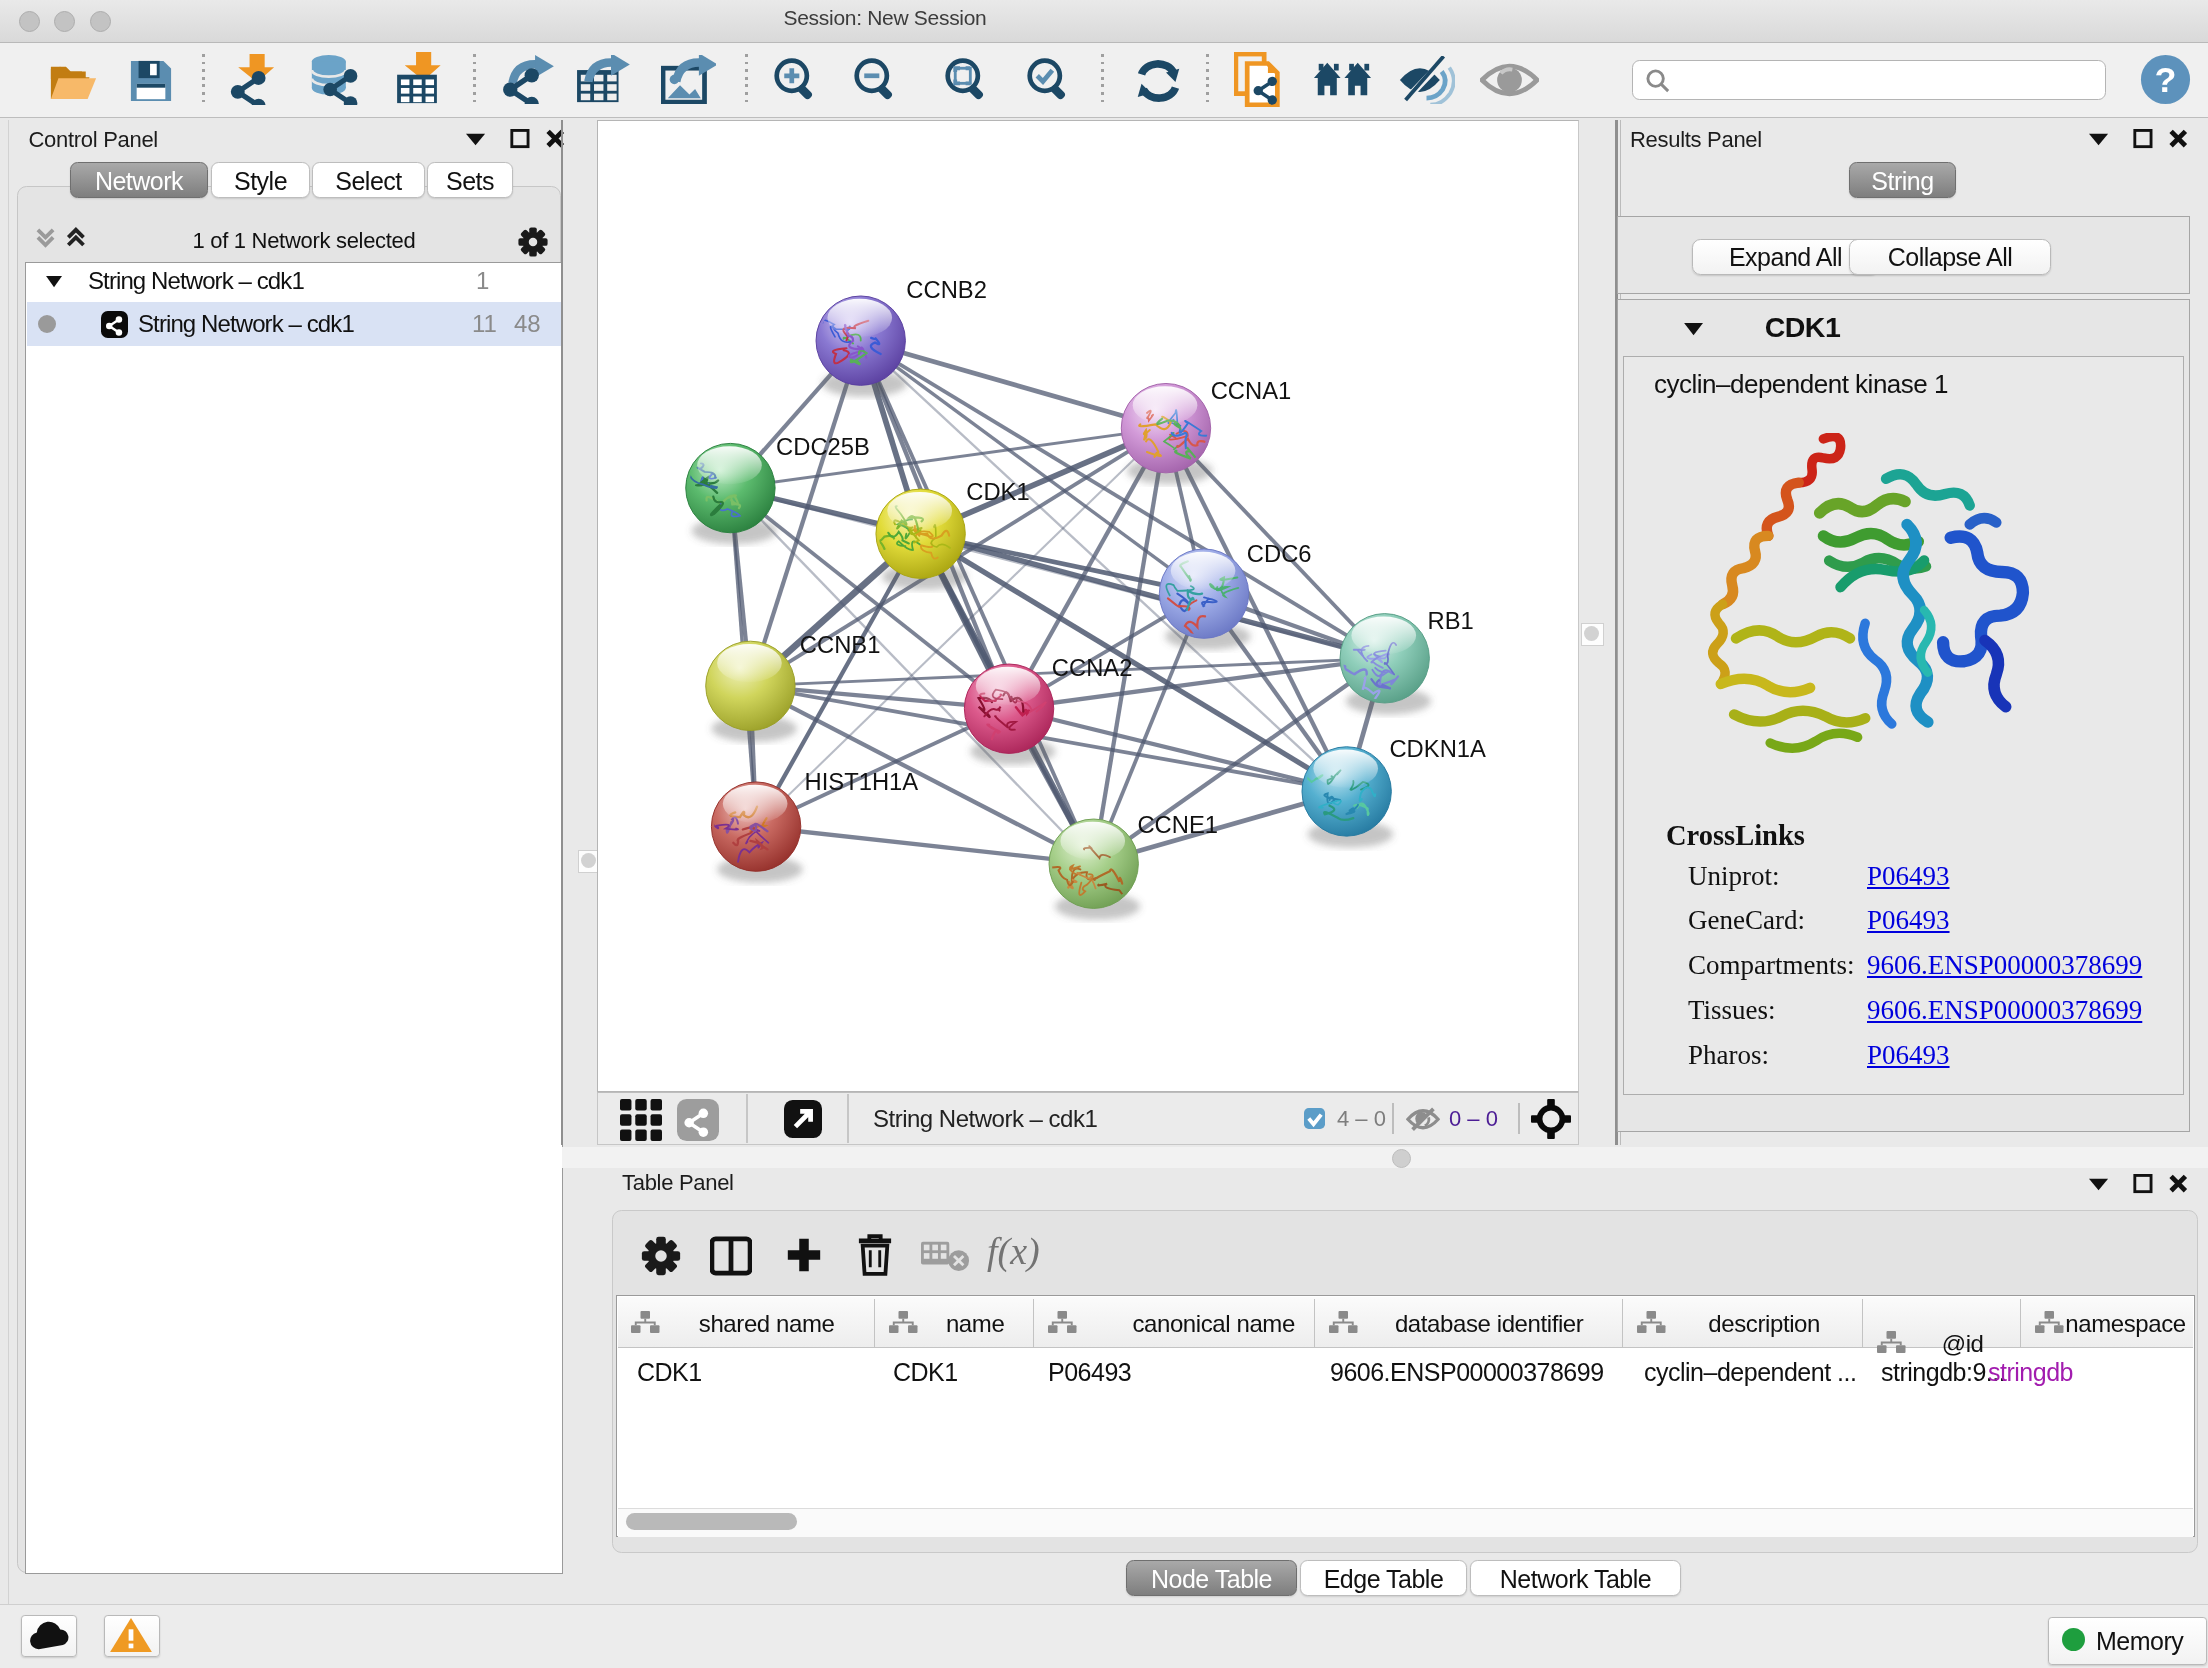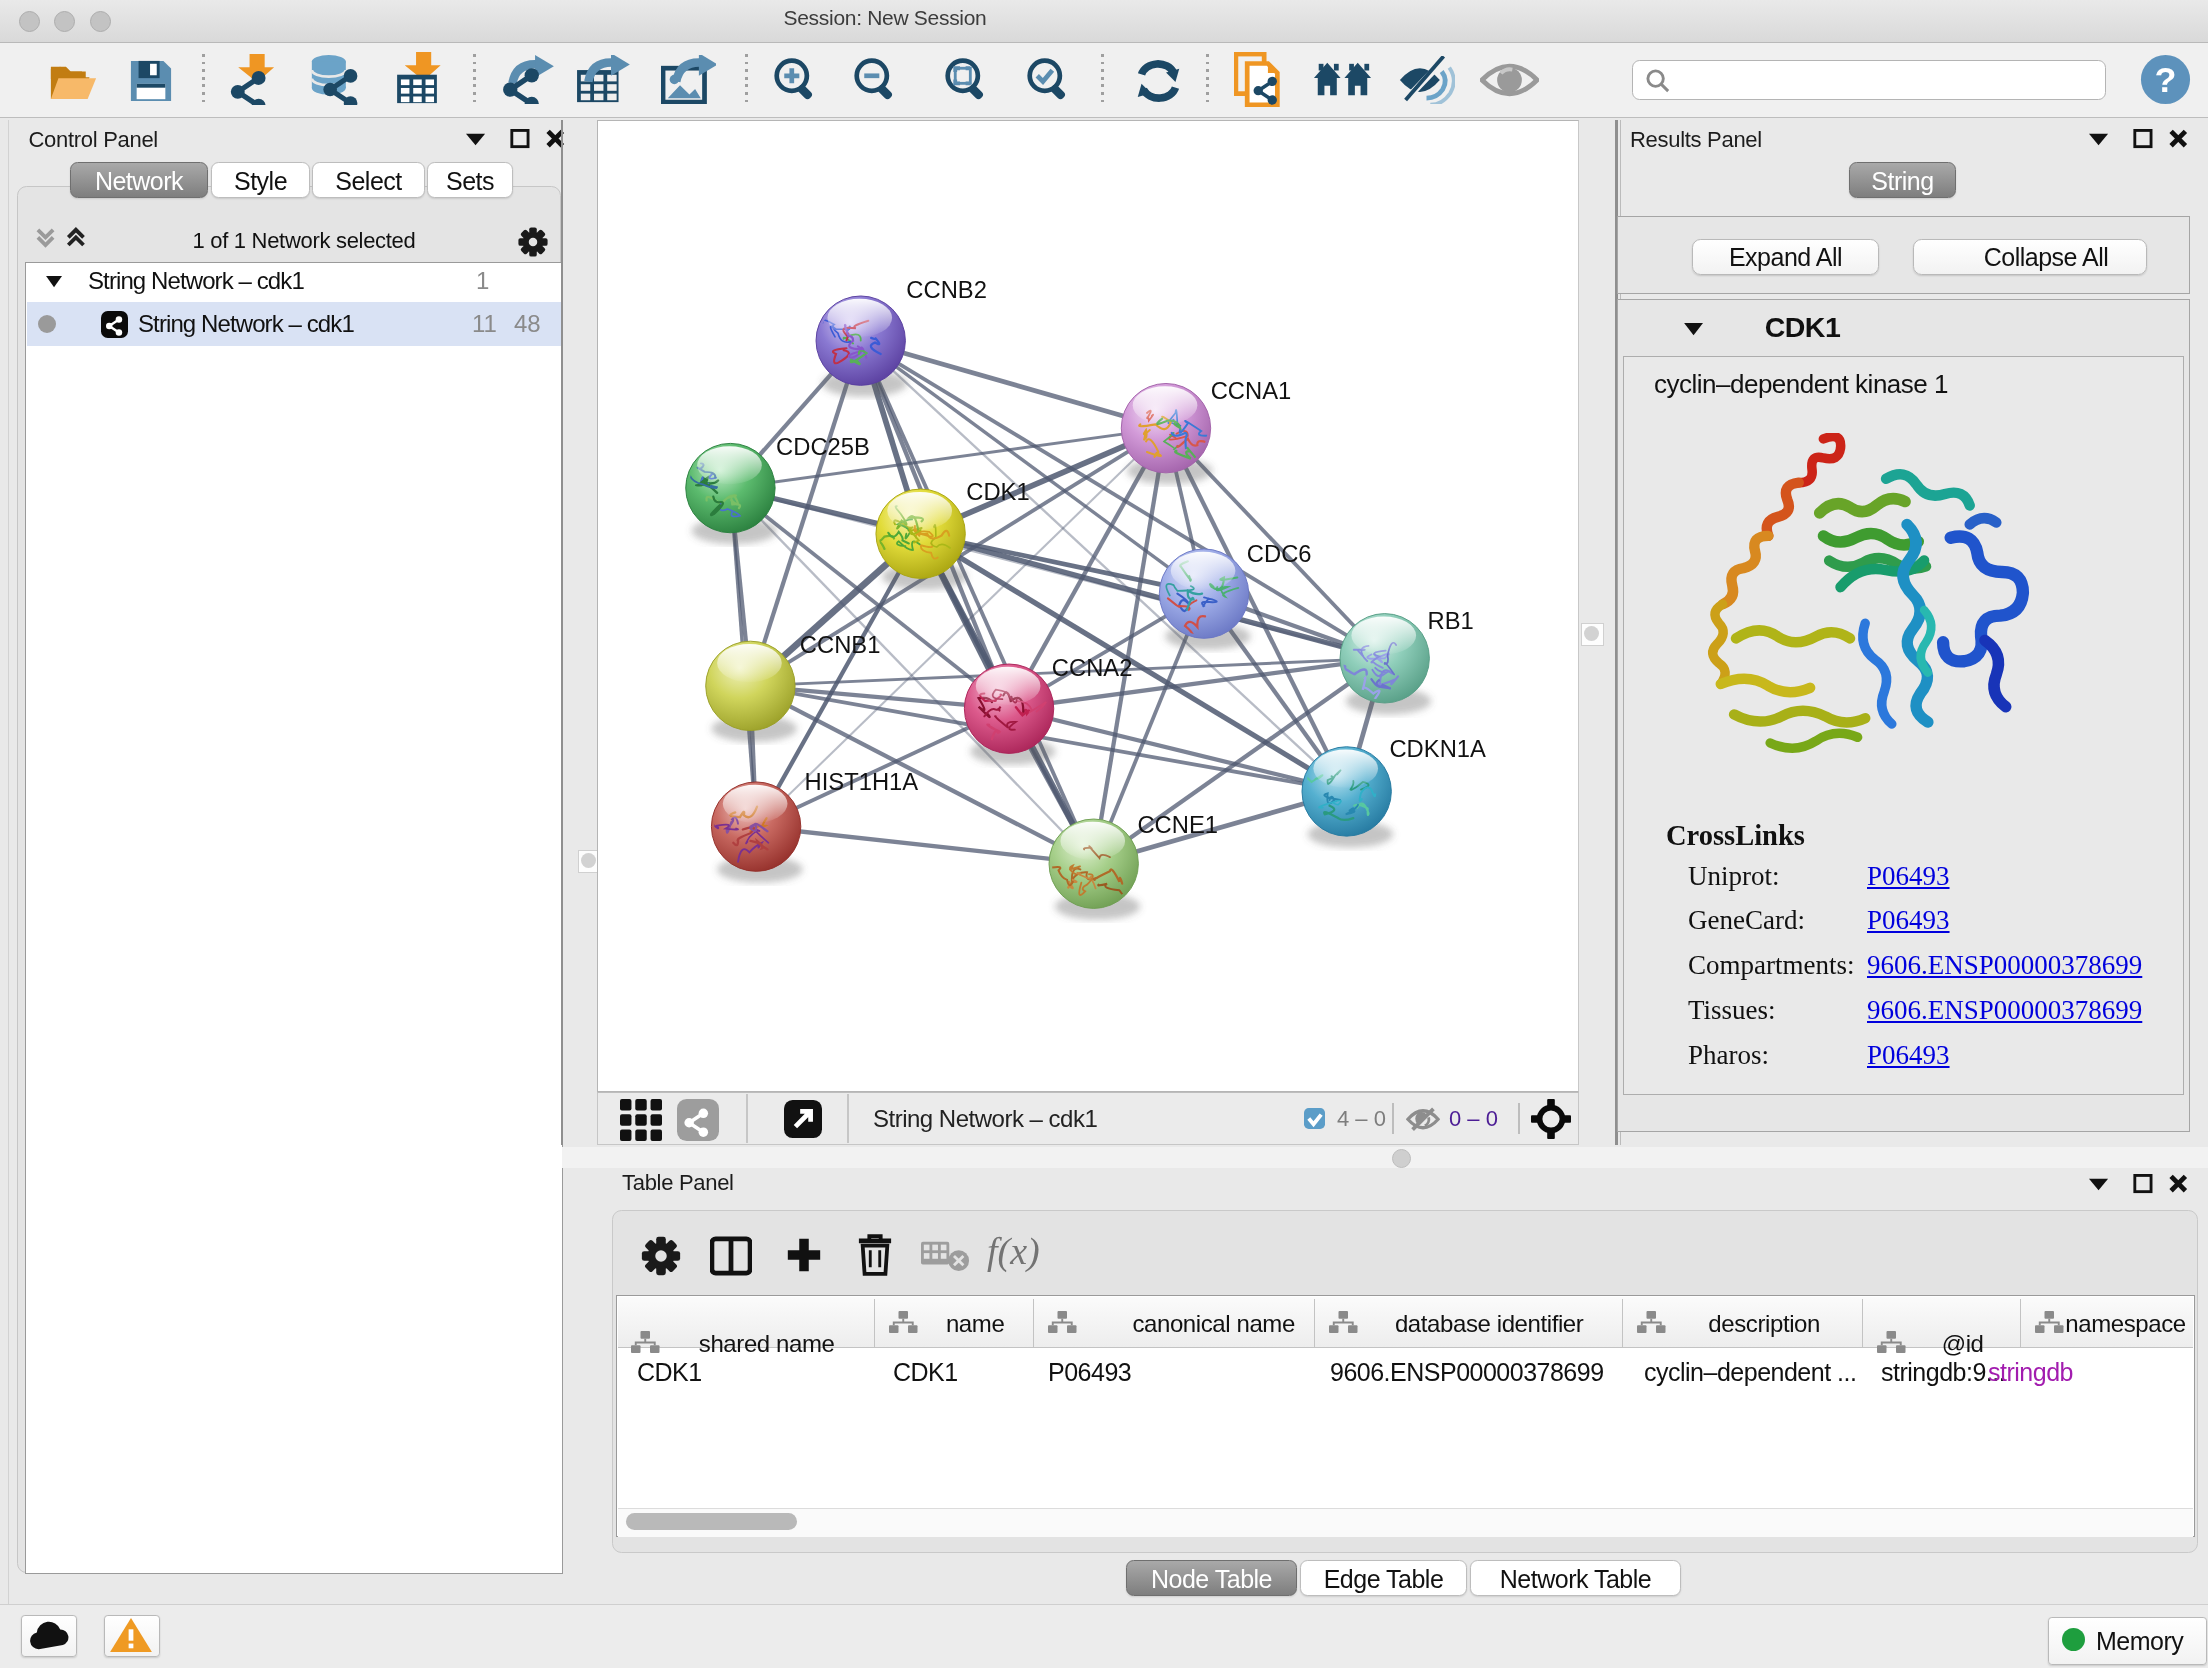--- a/index.html
+++ b/index.html
@@ -631,21 +631,21 @@
 <div class="abs" style="left:1392px;top:1149px;width:17px;height:17px;border-radius:50%;background:#cfcfcf;border:1px solid #bdbdbd;"></div>
 <div class="abs ptitle" style="left:1630px;top:127px;">Results Panel</div>
 <svg class="abs" style="left:2089px;top:129px" width="105" height="21" viewBox="0 0 110 22">
     <path d="M0 5 h20 l-10 12 z" fill="#111"></path>
     <rect x="48" y="1.5" width="17" height="17" fill="none" stroke="#111" stroke-width="3"></rect>
     <path d="M86 2.5 l15 15 m0 -15 l-15 15" stroke="#111" stroke-width="5"></path>
   </svg>
 <div class="tab tabsel" style="left:1849px;top:162px;width:107px;line-height:36px;">String</div>
 <div class="abs" style="left:1617px;top:216px;width:573px;height:78px;background:#e6e6e6;border:1.9px solid #a5a5a5;box-sizing:border-box;"></div>
 <div class="wbtn" style="left:1692px;top:239px;width:185px;height:34px;line-height:34px;">Expand All</div>
-<div class="wbtn" style="left:1913px;top:239px;width:200px;height:34px;line-height:34px;padding-left:32px;">Collapse All</div>
+<div class="wbtn" style="left:1849px;top:239px;width:200px;height:34px;line-height:34px;">Collapse All</div>
 <div class="abs" style="left:1617px;top:299px;width:573px;height:833px;background:#e6e6e6;border:1.9px solid #a5a5a5;box-sizing:border-box;"></div>
 <svg class="abs" style="left:1683px;top:321px" width="23" height="17" viewBox="0 0 24 18">
     <path d="M1 2 h20 l-10 13 z" fill="#111"></path>
   </svg>
 <div class="abs" style="left:1617px;top:311px;width:371px;text-align:center;font-size:28.5px;font-weight:bold;letter-spacing:-0.5px;color:#111;">CDK1</div>
 <div class="abs" style="left:1623px;top:356px;width:561px;height:739px;background:#e9e9e9;border:1px solid #adadad;box-sizing:border-box;"></div>
 <div class="abs" style="left:1654px;top:369px;font-size:26px;letter-spacing:-0.5px;color:#111;">cyclin–dependent kinase 1</div>
 <div style="position:absolute;left:1679px;top:433px;width:371px;height:342px;"><svg width="361" height="333" viewBox="0 0 380 350">
 <g fill="none" stroke-linecap="round" stroke-linejoin="round">
 <path d="M152 6 q20 -8 18 10 q-2 14 -18 10 q-14 -4 -12 12 q2 14 -14 14" stroke="#cc2418" stroke-width="10"></path>
@@ -725,21 +725,21 @@
           <rect x="21" y="7" width="6" height="6"></rect>
           <rect x="21" y="16" width="6" height="6"></rect>
         </g>
         <circle cx="40" cy="24" r="11"></circle>
         <path d="M35 19 l10 10 M45 19 l-10 10" stroke="#e3e3e3" stroke-width="3"></path>
       </g>
     </svg></div>
 <div class="abs serif" style="left:987px;top:1229px;font-size:38px;font-style:italic;color:#737373;">f(x)</div>
 <div class="abs" style="left:616px;top:1295px;width:1579px;height:242px;background:#fff;border:1.9px solid #9a9a9a;box-sizing:border-box;"></div>
 <div class="abs" style="left:618px;top:1297px;width:1575px;height:51px;background:linear-gradient(#fbfbfb,#ededed);border-bottom:1.9px solid #c3c3c3;box-sizing:border-box;"></div>
-<div class="cell" style="left:618px;top:1297px;width:254px;margin-top:20px;">
+<div class="cell" style="left:618px;top:1297px;width:254px;">
     <span style="margin-left:13.3px;display:inline-block;width:30px;"><svg width="28.5" height="25" viewBox="0 0 30 26">
         <g fill="#8a8a8a">
           <rect x="10" y="1" width="10" height="8" rx="1"></rect>
           <rect x="0" y="16" width="10" height="8" rx="1"></rect>
           <rect x="20" y="16" width="10" height="8" rx="1"></rect>
           <path d="M15 9 v4 M5 16 v-3 h20 v3" stroke="#8a8a8a" stroke-width="2" fill="none"></path>
         </g>
       </svg></span>
     <span class="hdrlabel">shared name</span>
   </div>

